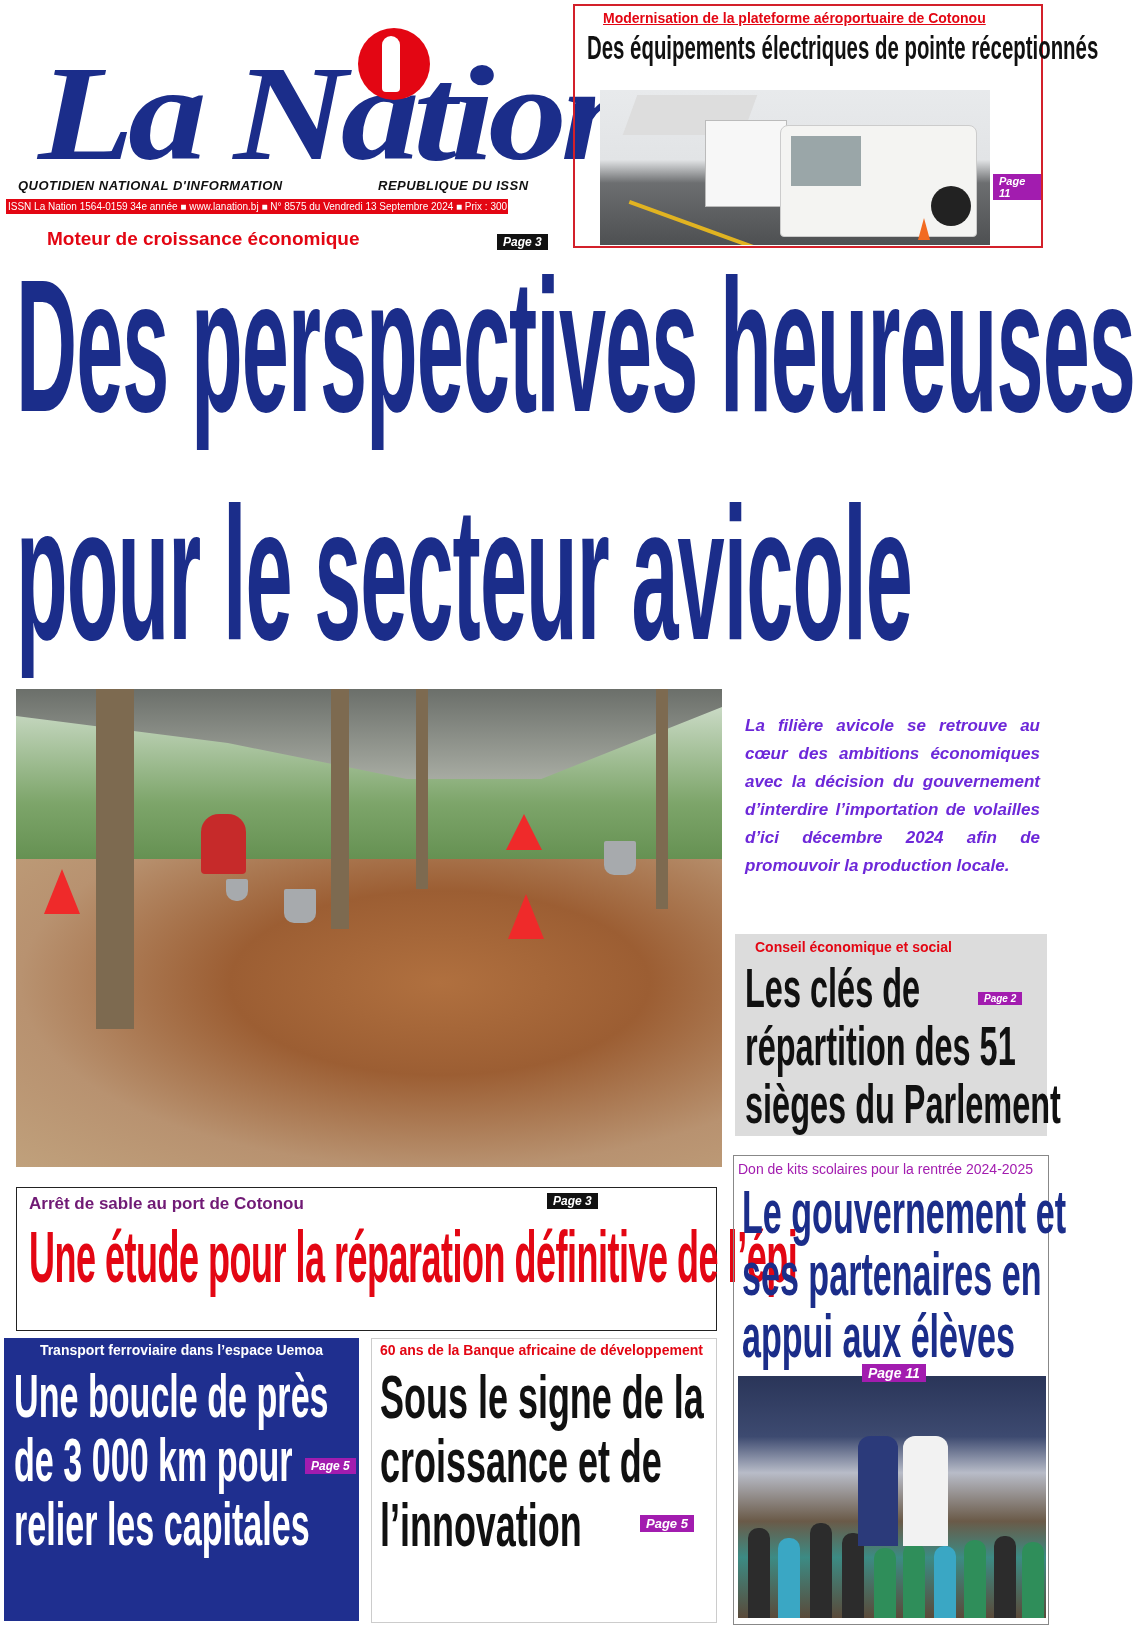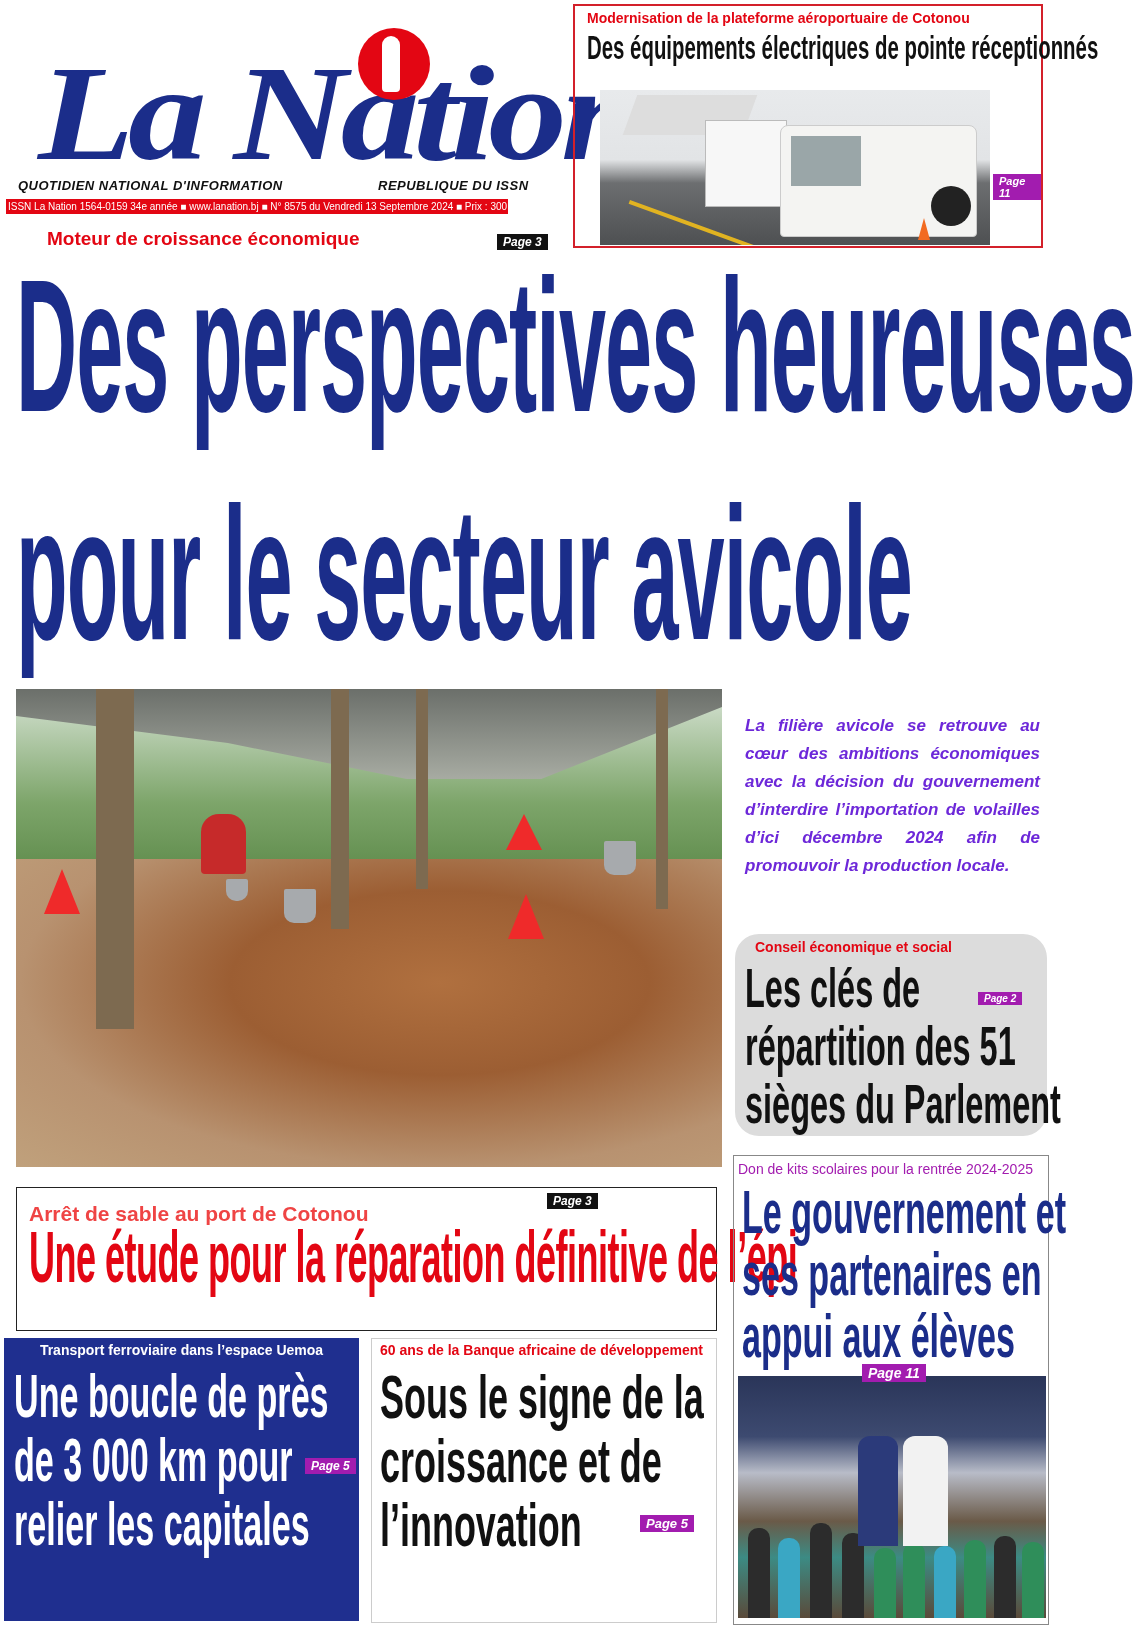--- a/index.html
+++ b/index.html
@@ -12,21 +12,21 @@
   .logo-dot{position:absolute;left:320px;top:0;width:72px;height:72px;border-radius:50%;background:#e30613;}
   .logo-map{position:absolute;left:344px;top:8px;width:18px;height:56px;background:#fff;border-radius:9px 9px 4px 4px;}
   .tagline-l,.tagline-r{position:absolute;top:178px;font-size:13px;font-weight:bold;font-style:italic;color:#111;letter-spacing:0.5px;}
   .tagline-l{left:18px;} .tagline-r{left:378px;}
   .info-bar{left:6px;top:199px;width:500px;height:15px;background:#e30613;color:#fff;font-size:10px;line-height:15px;padding-left:2px;white-space:nowrap;overflow:hidden;}
   .kicker{color:#e30613;font-weight:bold;}
   .page-tag{background:#111;color:#fff;font-weight:bold;font-style:italic;font-size:12px;padding:1px 6px;}
   .page-tag.red{background:#a21caf;margin-top:8px;}
   
   .tr-box{left:573px;top:4px;width:470px;height:244px;border:2px solid #d3202a;box-sizing:border-box;}
-  .tr-kicker{position:absolute;left:12px;top:4px;font-size:14px;}
+  .tr-kicker{position:absolute;left:28px;top:4px;font-size:14px;text-decoration:underline;}
   .tr-head{position:absolute;left:12px;top:22px;font-size:34px;color:#111;transform:scaleX(0.6);}
   .tr-photo{position:absolute;left:25px;top:84px;width:390px;height:155px;background:linear-gradient(180deg,#e8eaec 0%,#e2e4e6 45%,#6c6e70 60%,#4e5052 100%);overflow:hidden;}
   .veh1{position:absolute;left:180px;top:35px;width:195px;height:110px;background:#f4f4f2;border-radius:8px 8px 4px 4px;border:1px solid #ccc;}
   .veh1 .win{position:absolute;left:10px;top:10px;width:70px;height:50px;background:#9aa6a8;}
   .veh1 .wheel{position:absolute;left:150px;top:60px;width:40px;height:40px;border-radius:50%;background:#222;}
   .veh2{position:absolute;left:105px;top:30px;width:80px;height:85px;background:#f7f7f7;border:1px solid #bbb;}
   .stairs{position:absolute;left:30px;top:5px;width:120px;height:40px;background:#ddd;transform:skewX(-20deg);}
   .yline{position:absolute;left:30px;top:110px;width:200px;height:4px;background:#e1b321;transform:rotate(20deg);transform-origin:0 0;}
   .cone{position:absolute;left:318px;top:128px;width:0;height:0;border-left:6px solid transparent;border-right:6px solid transparent;border-bottom:22px solid #f26b21;}
   .tr-page{position:absolute;left:418px;top:160px;font-size:11px;}
@@ -41,27 +41,27 @@
   .pm-sky{position:absolute;left:0;top:0;width:100%;height:190px;background:linear-gradient(180deg,#d8e4d6,#7da56a 60%,#5d8a4a);}
   .pm-roof{position:absolute;left:0;top:0;width:100%;height:90px;background:linear-gradient(180deg,#6b6f6a,#a7aba2);clip-path:polygon(0 0,100% 0,100% 20%,68% 120%,30% 60%,0 30%);}
   .pm-floor{position:absolute;left:0;top:170px;width:100%;height:310px;background:radial-gradient(ellipse at 60% 40%,#b0703f 0%,#9c5e33 35%,#b89270 70%,#c0a17c 100%);}
   .pm-post{position:absolute;background:#7d6a50;}
   .pm-feeder{position:absolute;width:0;height:0;border-left:18px solid transparent;border-right:18px solid transparent;border-bottom:45px solid #ef2a2a;}
   .pm-bucket{position:absolute;width:32px;height:34px;background:#a7aaad;border-radius:2px 2px 10px 10px;}
   .pm-person{position:absolute;left:185px;top:125px;width:45px;height:60px;background:#c62a2a;border-radius:18px 18px 4px 4px;}
   
   .intro{left:745px;top:712px;width:295px;font-size:17px;font-weight:bold;font-style:italic;color:#6d28d9;line-height:28px;text-align:justify;}
   
-  .cs-box{left:735px;top:934px;width:312px;height:202px;background:#dcdcdc;border-radius:24px;}
+  .cs-box{left:735px;top:934px;width:312px;height:202px;background:#dcdcdc;}
   .cs-kicker{position:absolute;left:20px;top:5px;font-size:14px;}
   .cs-head{position:absolute;left:10px;top:25px;font-size:56px;line-height:58px;color:#111;transform:scaleX(0.58);}
   .cs-page{position:absolute;left:243px;top:50px;font-size:10px;}
   
   .epi-box{left:16px;top:1187px;width:701px;height:144px;border:1px solid #222;box-sizing:border-box;}
-  .epi-kicker{position:absolute;left:12px;top:14px;font-size:21px;font-weight:bold;color:#ef4444;}
+  .epi-kicker{position:absolute;left:12px;top:6px;font-size:17px;font-weight:bold;color:#701a75;}
   .epi-page{position:absolute;left:530px;top:5px;font-size:12px;}
   .epi-head{position:absolute;left:12px;top:28px;font-size:72px;color:#e30613;transform:scaleX(0.5);letter-spacing:-1px;}
   
   .rail-box{left:4px;top:1338px;width:355px;height:283px;background:#1f2f8f;}
   .rail-kicker{position:absolute;left:0;top:4px;width:100%;text-align:center;color:#fff;font-size:14px;font-weight:bold;}
   .rail-head{position:absolute;left:10px;top:26px;color:#fff;font-size:62px;line-height:64px;transform:scaleX(0.55);}
   .rail-page{position:absolute;left:301px;top:112px;font-size:12px;}
   
   .bad-box{left:371px;top:1338px;width:346px;height:285px;border:1px solid #ccc;box-sizing:border-box;}
   .bad-kicker{position:absolute;left:8px;top:3px;font-size:14px;}

